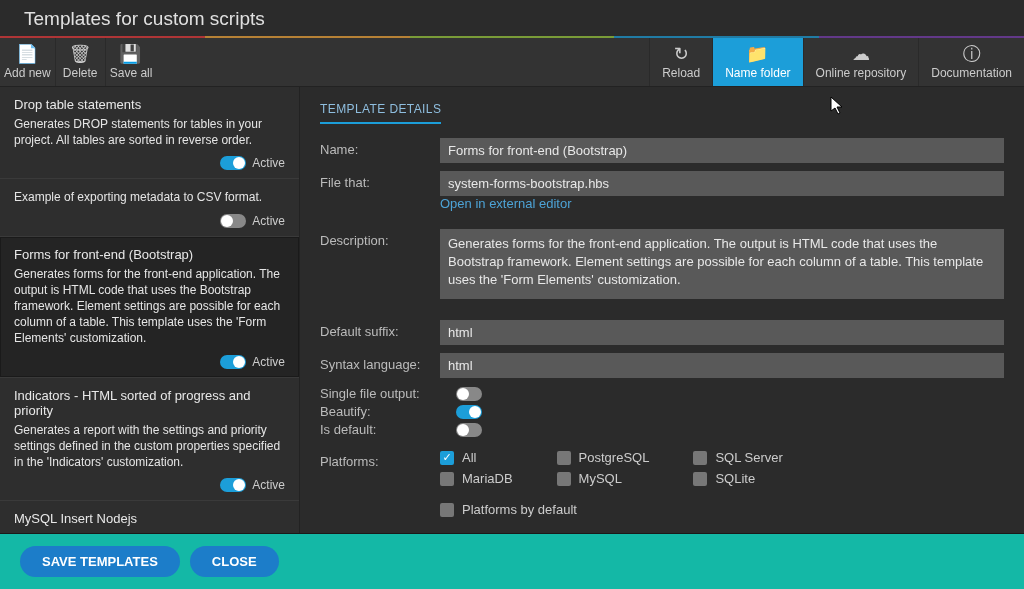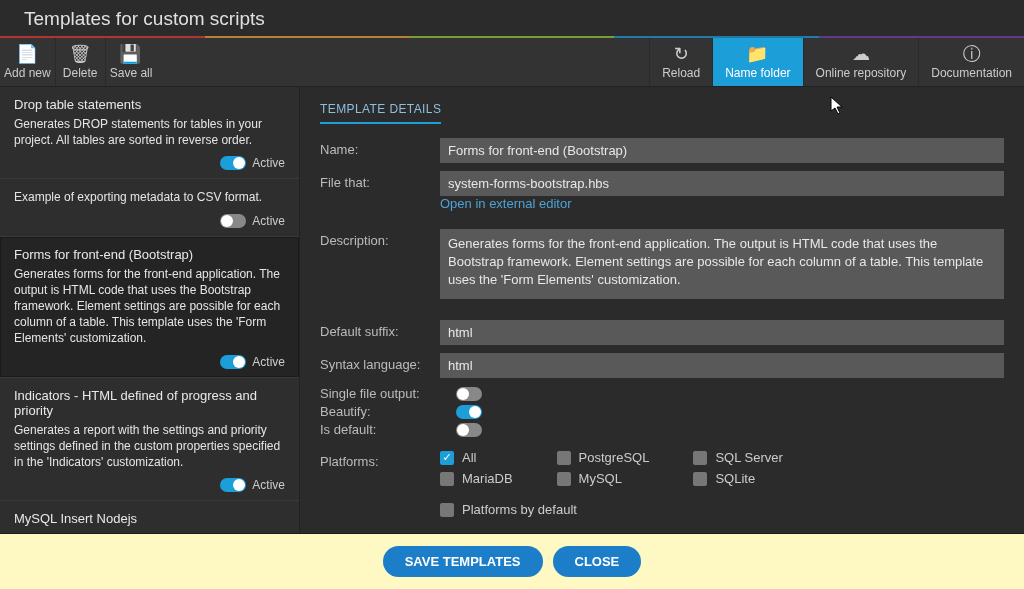--- a/index.html
+++ b/index.html
@@ -38,21 +38,21 @@
   input.txt { width:100%; background:#595959; border:none; color:#e8e8e8; padding:5px 8px; font-size:13px; outline:none;}
   textarea.txt { width:100%; background:#595959; border:none; color:#e8e8e8; padding:6px 8px; font-size:13px; outline:none; resize:none; height:70px; font-family:inherit; line-height:1.4;}
   .link { color:#4da3d6; font-size:13px; cursor:pointer;}
   .inline-lbl { color:#bbb; font-size:13px; margin-right:6px;}
   .tgl-row{display:flex;align-items:center;gap:16px;margin-bottom:3px;}
   .platforms { display:flex; gap:44px; flex-wrap:wrap;}
   .platforms .col{display:flex;flex-direction:column;gap:6px;}
   .cb { display:inline-flex; align-items:center; gap:8px; color:#ccc; font-size:13px;}
   .cb .box{width:14px;height:14px;border-radius:2px;background:#777;display:flex;align-items:center;justify-content:center;color:#fff;font-size:11px;line-height:1;}
   .cb.checked .box{background:#1c9ed9;}
-  .footer{background:#fef9c3;padding:12px 20px;display:flex;justify-content:center;gap:10px;border-top:1px solid #1a1a1a;}
+  .footer{background:#14b8a6;padding:12px 20px;display:flex;justify-content:flex-start;gap:10px;border-top:1px solid #1a1a1a;}
   .btn{background:#1c7dc9;color:#fff;border:none;border-radius:16px;padding:8px 22px;font-size:13px;font-weight:600;cursor:pointer;}
   .cursor-arrow{position:absolute;left:830px;top:96px;pointer-events:none;}
   .sep-hr{height:10px;}
   
   .sidebar::-webkit-scrollbar, .main::-webkit-scrollbar{width:8px;}
   .sidebar::-webkit-scrollbar-thumb,.main::-webkit-scrollbar-thumb{background:#555;border-radius:4px;}
 </style>
 </head>
 <body>
 
@@ -120,21 +120,21 @@
         <div class="item-title">Forms for front-end (Bootstrap)</div>
   <div class="item-desc">Generates forms for the front-end application. The output is HTML code that uses the Bootstrap framework. Element settings are possible for each column of a table. This template uses the 'Form Elements' customization.</div>
   <div class="item-foot">
     <span class="toggle on">
             <span class="knob"></span>
           </span>
     <span class="active-lbl">Active</span>
   </div>
       </div>
       <div class="item">
-        <div class="item-title">Indicators - HTML defined of progress and priority</div>
+        <div class="item-title">Indicators - HTML sorted of progress and priority</div>
   <div class="item-desc">Generates a report with the settings and priority settings defined in the custom properties specified in the 'Indicators' customization.</div>
   <div class="item-foot">
     <span class="toggle on">
             <span class="knob"></span>
           </span>
     <span class="active-lbl">Active</span>
   </div>
       </div>
       <div class="item">
         <div class="item-title">MySQL Insert Nodejs</div>

